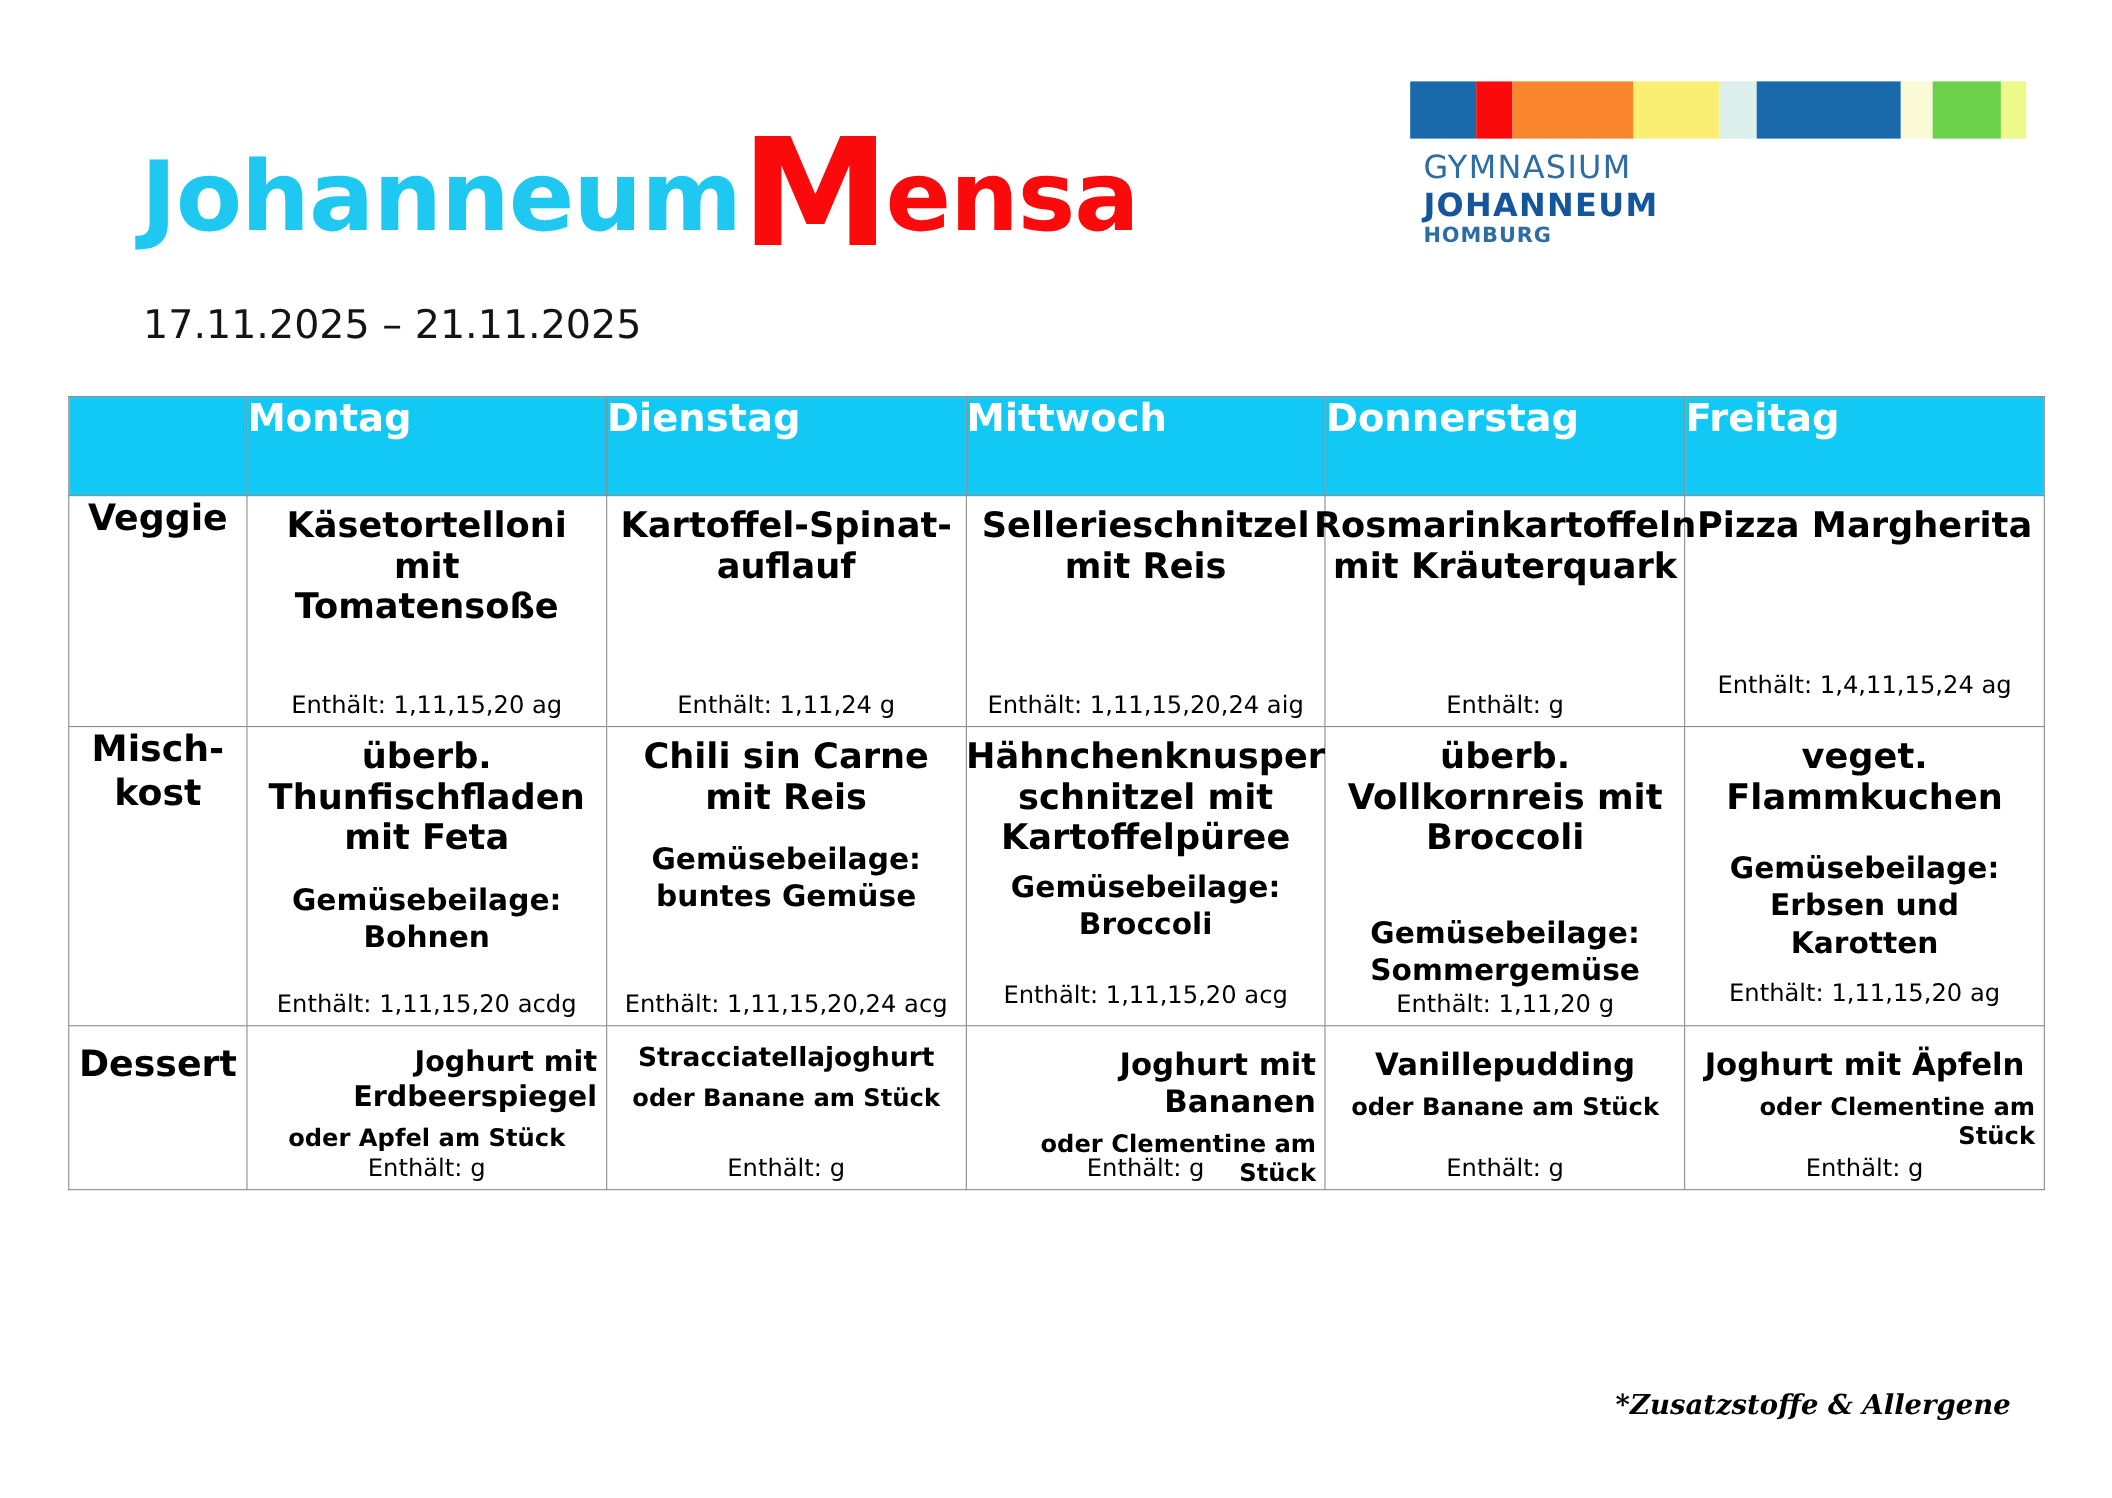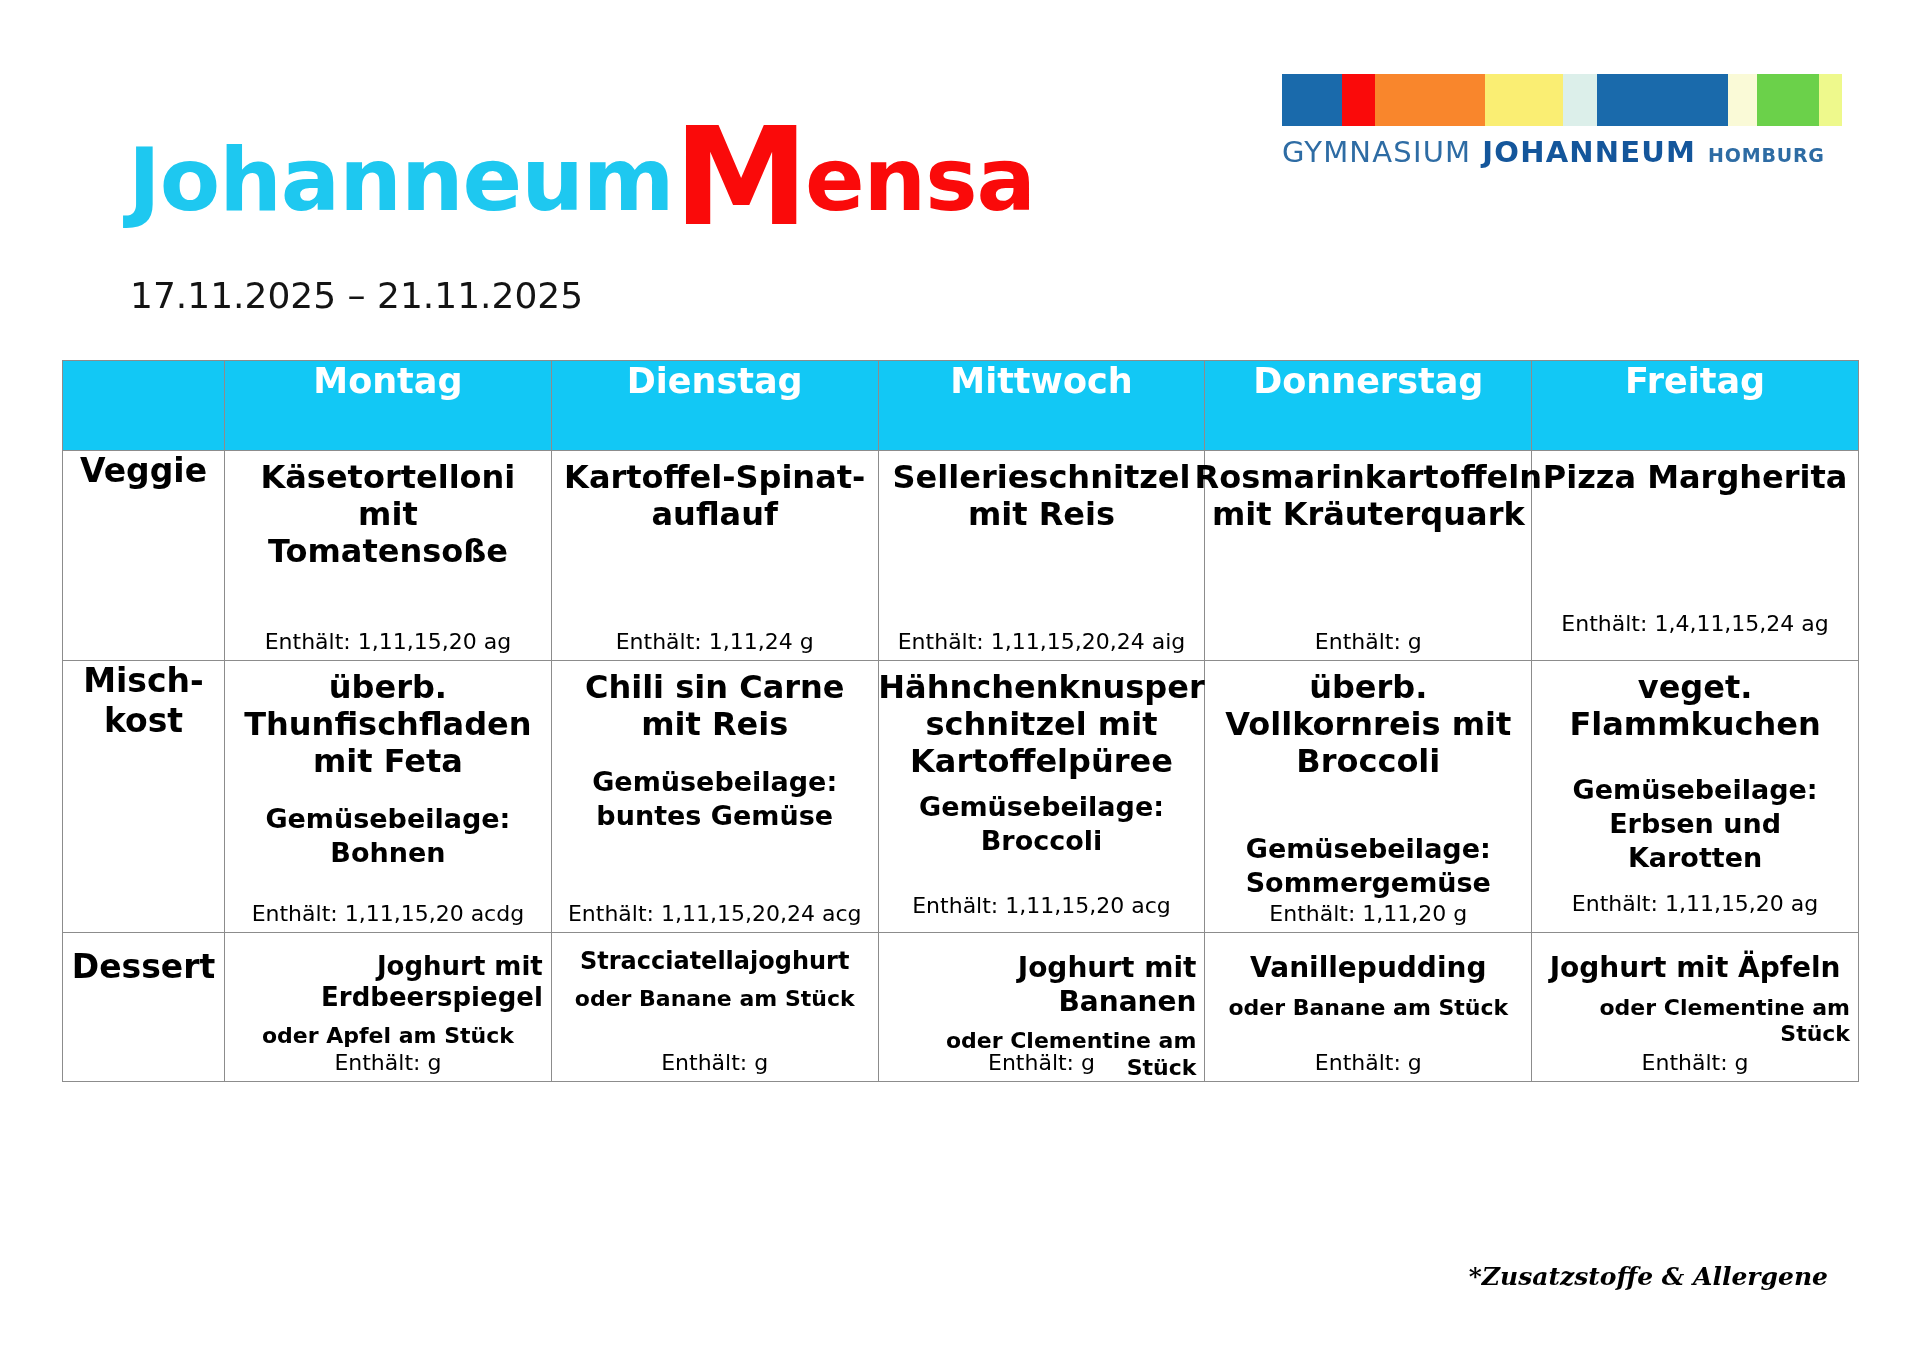--- a/index.html
+++ b/index.html
@@ -69,20 +69,21 @@
   .logo-text {
     margin-top: 9px;
     font-size: 29px;
     color: #1C5C9E;
     letter-spacing: 1.2px;
     white-space: nowrap;
     font-family: "DejaVu Sans", sans-serif;
     display: flex;
     align-items: baseline;
     justify-content: flex-start;
+    flex-direction: column;
   }
   .logo-text .lt-gym { font-weight: normal; color: #2E6CA4; }
   .logo-text .lt-joh { font-weight: bold; color: #14569B; margin-left: 11px; }
   .logo-text .lt-hom { font-size: 19px; font-weight: bold; color: #2E6CA4; margin-left: 12px; letter-spacing: 0.8px; }
 
   
   table.menu {
     position: absolute;
     left: 62px; top: 360px;
     width: 1796px;
@@ -98,21 +99,21 @@
   col.col-label { width: 162px; }
   col.col-day   { width: 326.8px; }
 
   thead th {
     background: #12C8F5;
     color: #ffffff;
     font-weight: bold;
     font-size: 35px;
     height: 90px;
     vertical-align: middle;
-    text-align: center;
+    text-align: left;
     border-color: #7ab8cc;
   }
   thead th.corner { background: #12C8F5; }
 
   .rowlabel {
     text-align: center;
     font-weight: bold;
     font-size: 33px;
     color: #000;
     vertical-align: middle;

